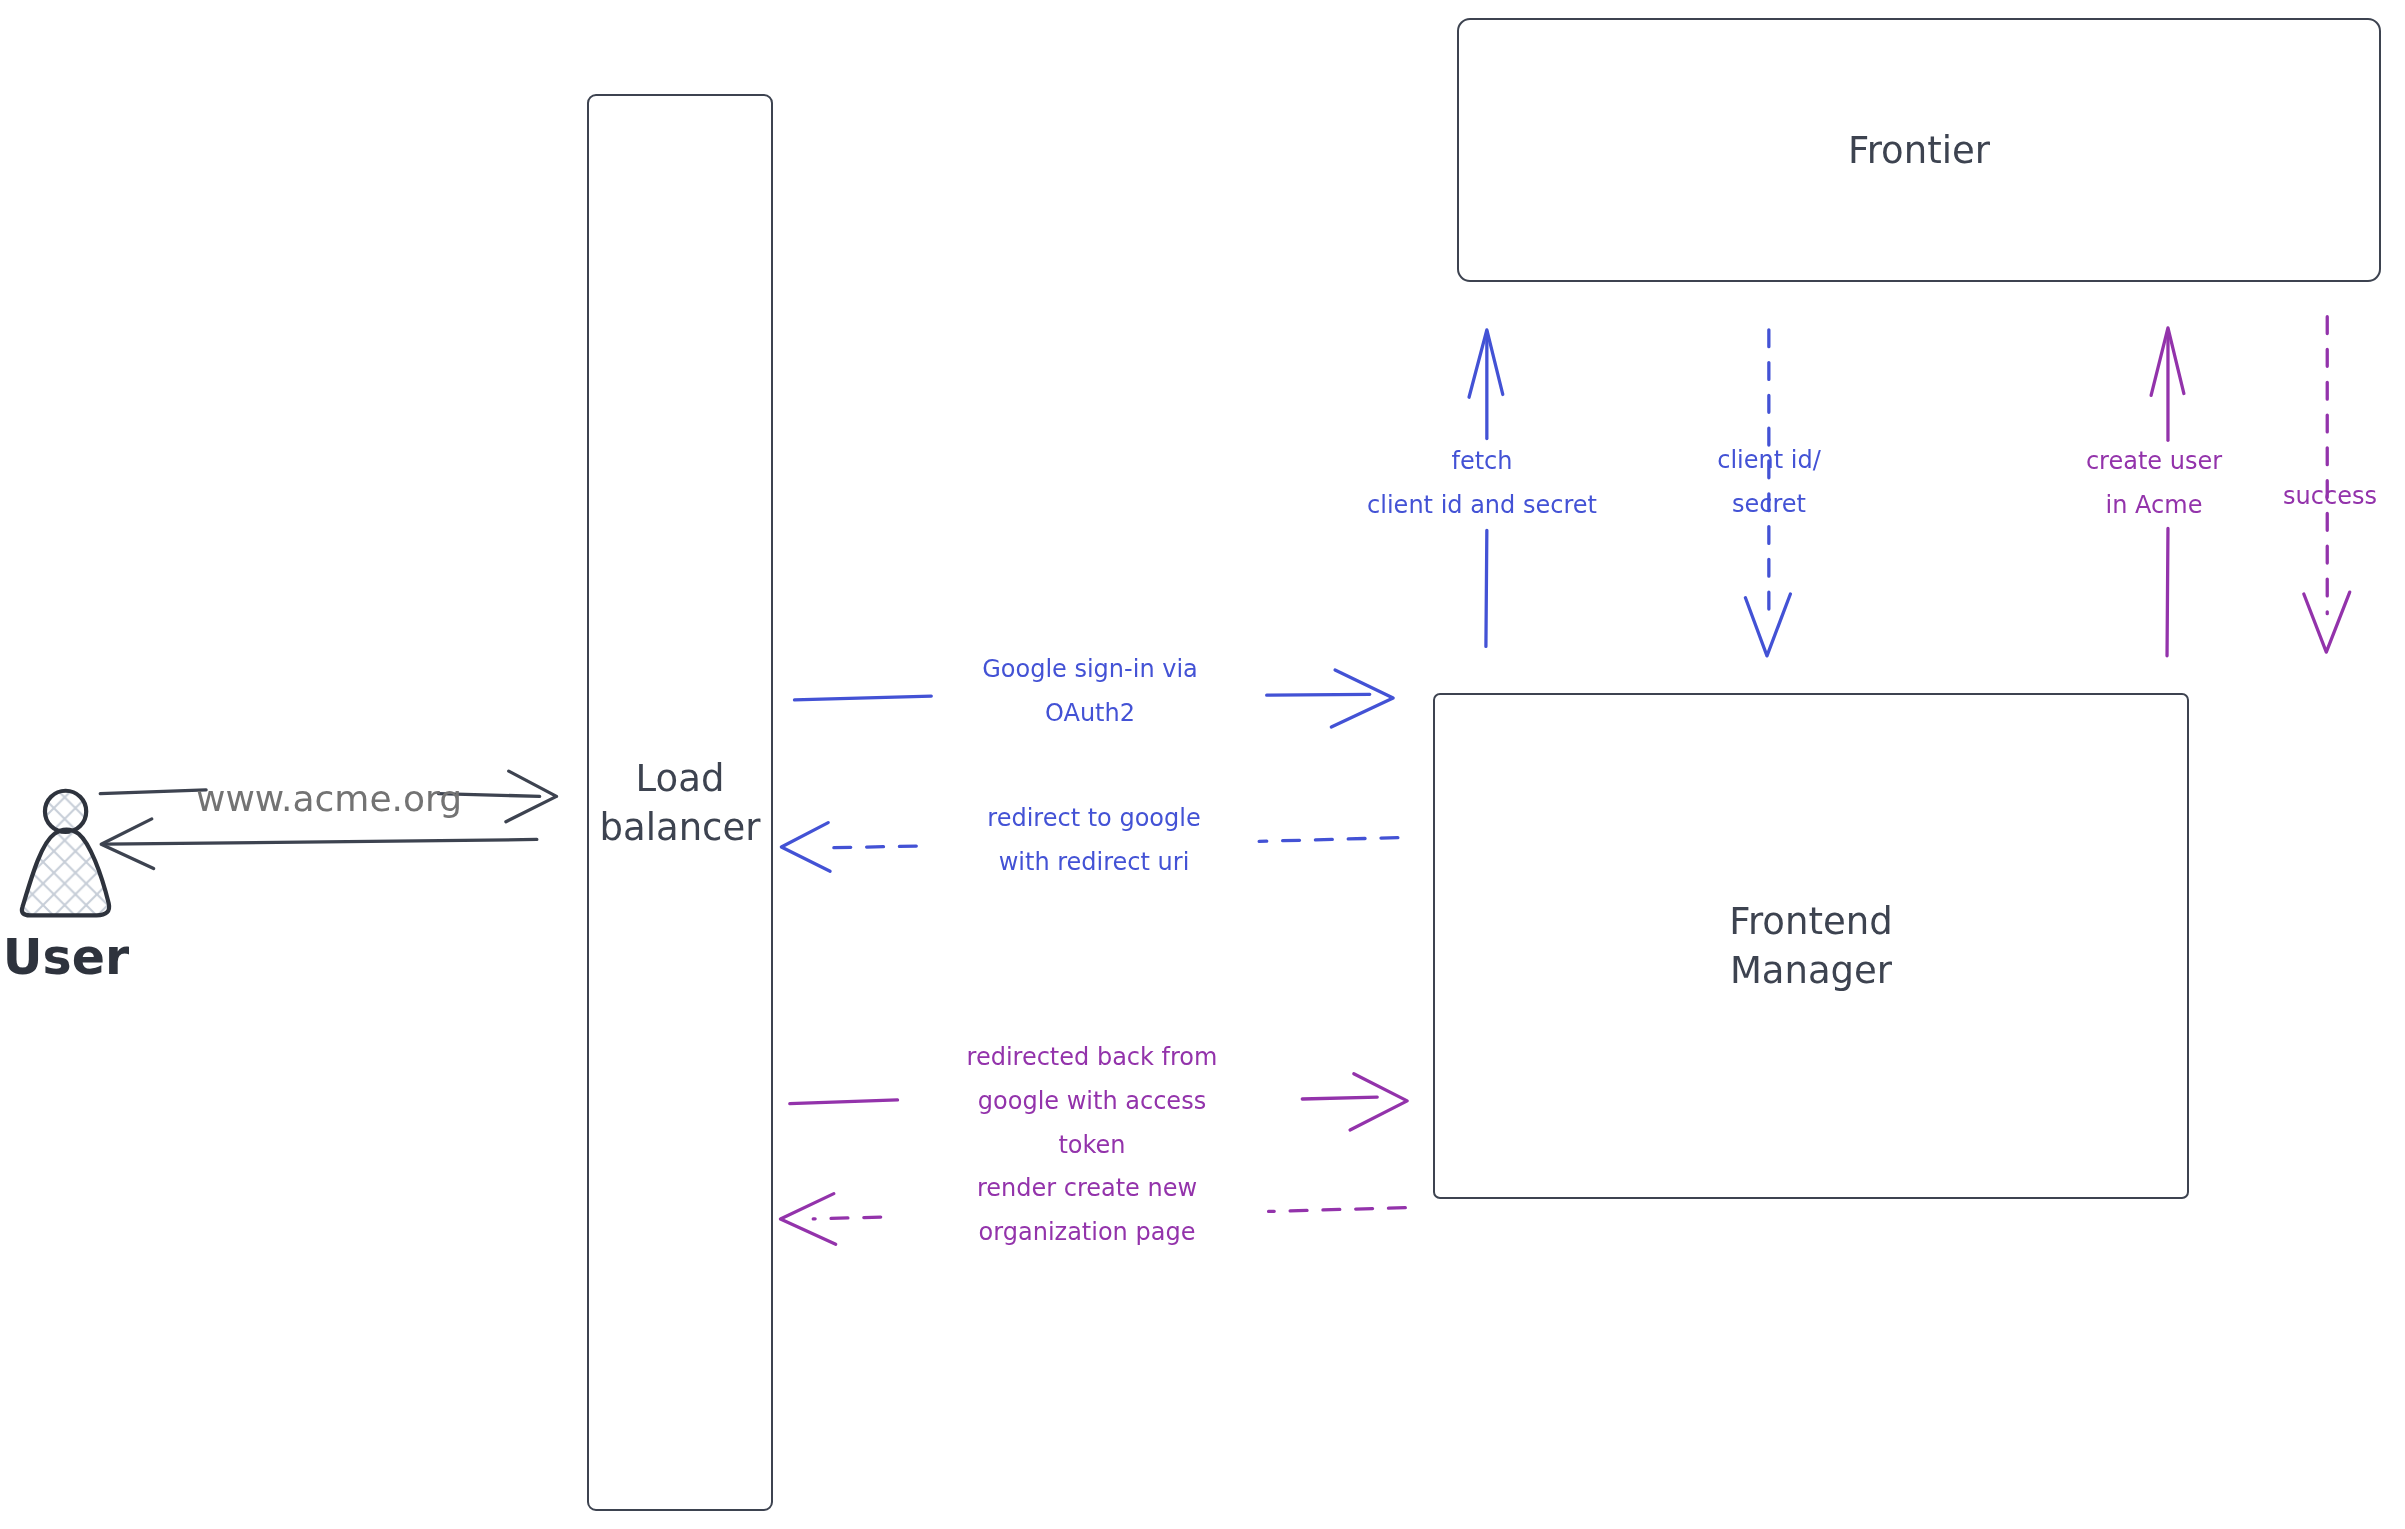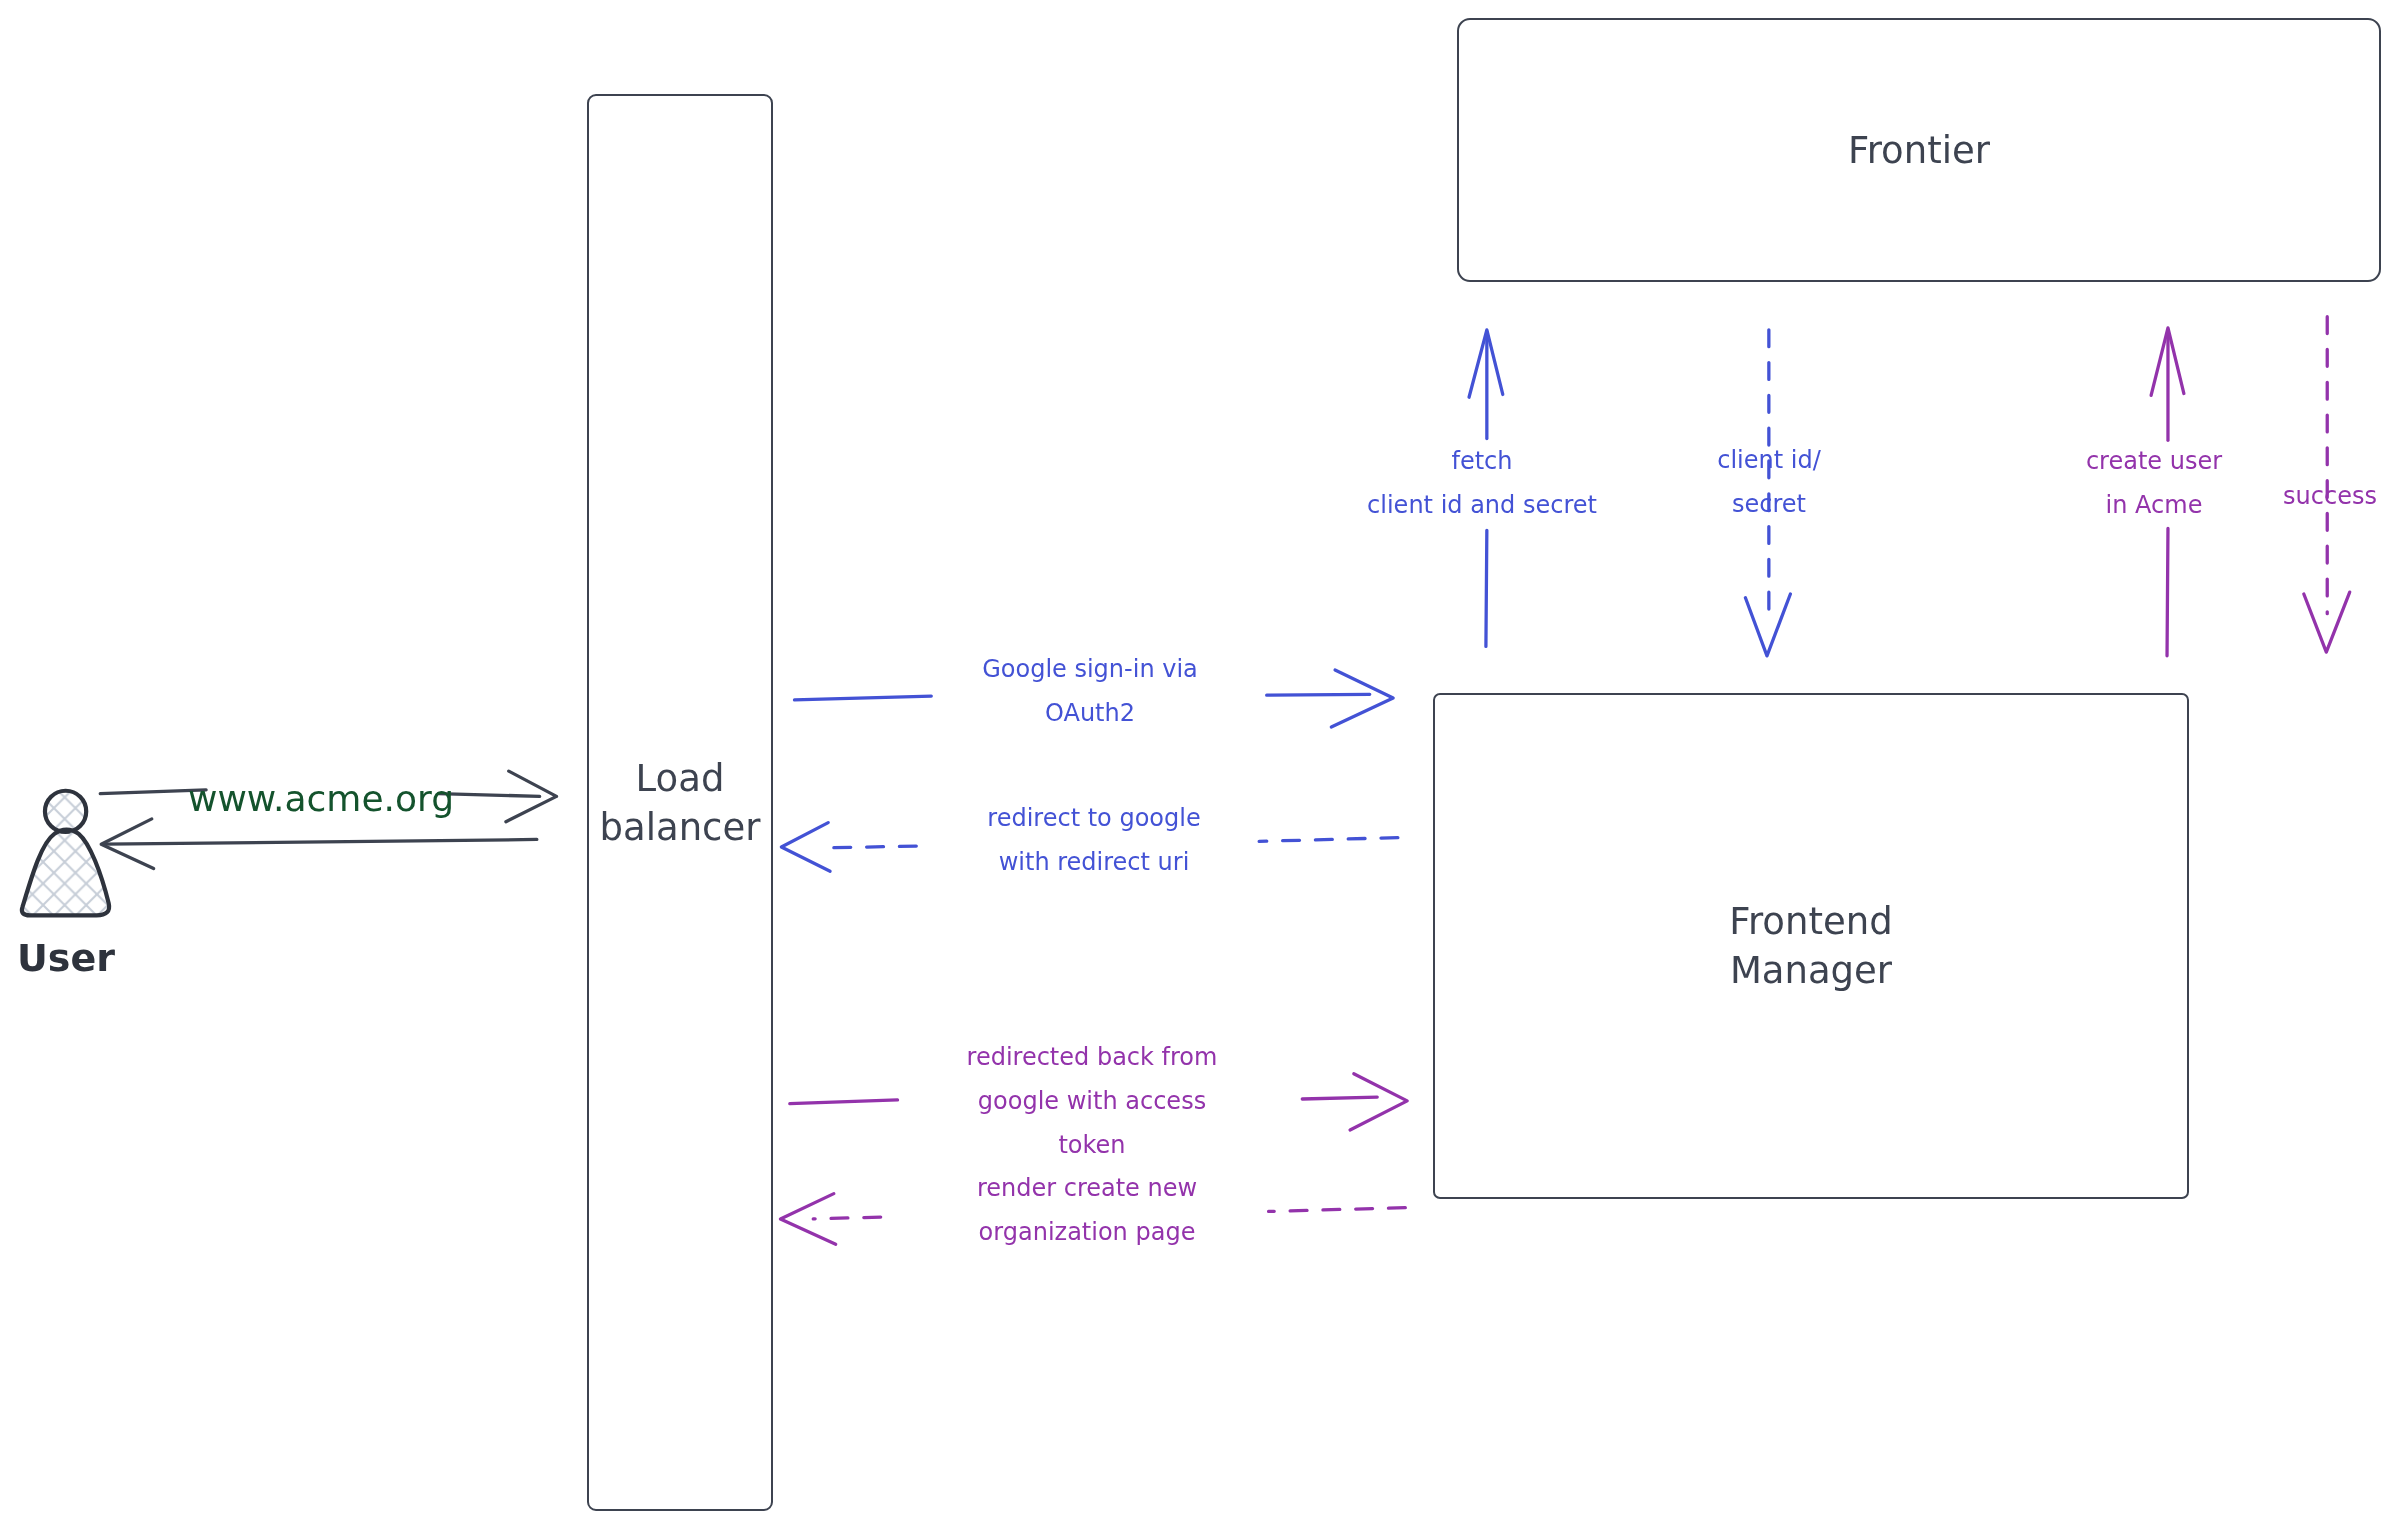--- a/index.html
+++ b/index.html
@@ -25,24 +25,24 @@
     color:#3d4350;
     font-size:37px; line-height:49px;
     text-align:center; white-space:pre-line;
   }
   .lbl {
     position:absolute;
     transform:translate(-50%,-50%);
     white-space:pre-line; text-align:center;
     font-size:24px; line-height:44px;
   }
-  .lbl.dark   { color:#14532d; }
+  .lbl.dark   { color:#737373;margin-left:8px; }
   .lbl.blue   { color:#4352d5; }
   .lbl.purple { color:#9333ab; }
-  .lbl.user-label { font-size:38px; font-weight:bold; color:#2e333d; }
+  .lbl.user-label { font-size:49px; font-weight:bold; color:#2e333d; }
   .lbl.url-label  { font-size:36px; }
 </style>
 </head>
 <body>
 
 <div class="canvas">
 
   <svg class="artwork" width="2405" height="1530" viewBox="0 0 2567 1633">
     <defs>
       <pattern id="hatch" width="23" height="23" patternUnits="userSpaceOnUse">

